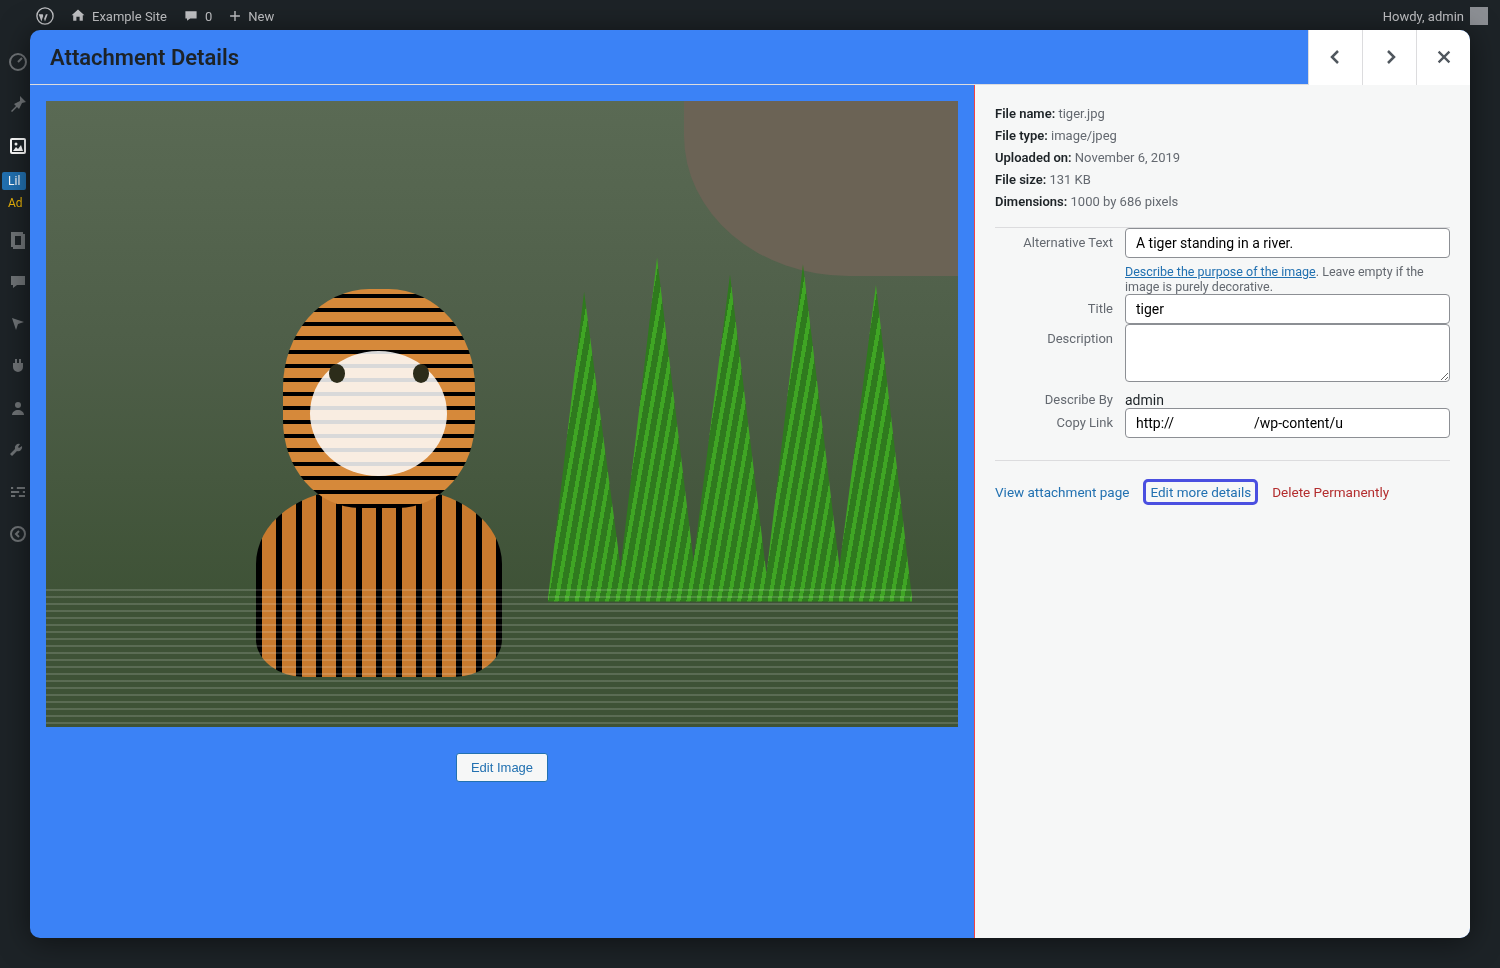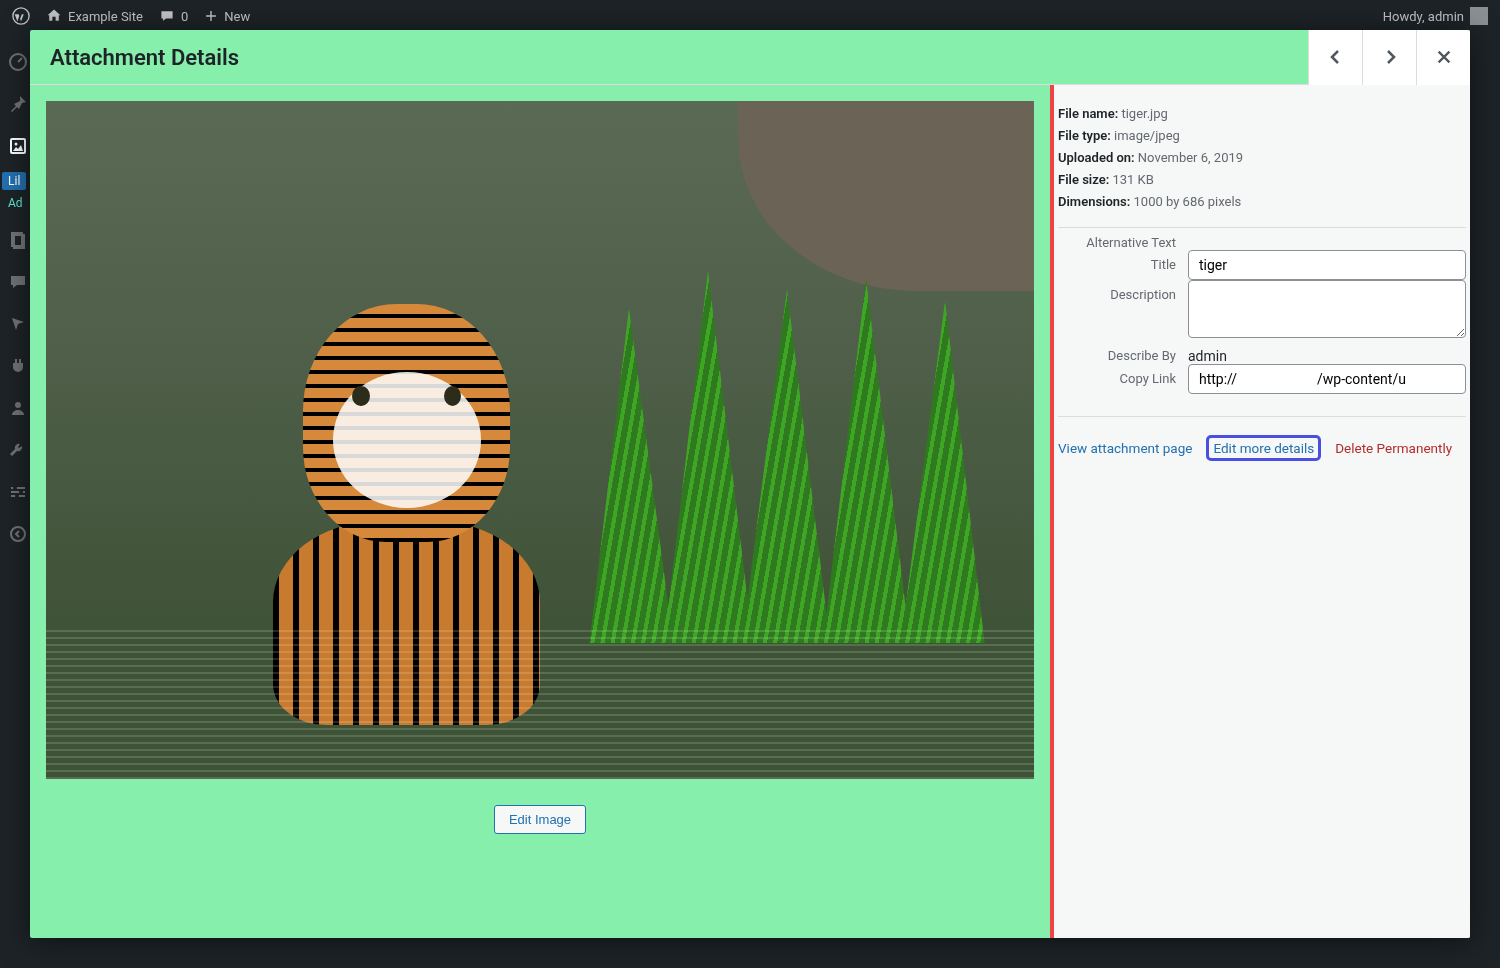--- a/index.html
+++ b/index.html
@@ -1,42 +1,42 @@
 <!DOCTYPE html>
 <html><head>
   <meta charset="utf-8">
   <style>
     * { box-sizing: border-box; margin: 0; padding: 0; }
     body { font-family: -apple-system, BlinkMacSystemFont, "Segoe UI", Roboto, Helvetica, Arial, sans-serif; background: #1d2327; color: #1d2327; font-size: 13px; overflow: hidden; }
 
     
     .adminbar {
       height: 32px; background: #1d2327; color: #c3c4c7; display: flex; align-items: flex-start;
-      padding: 0 4px; font-size: 13px;
+      padding: 0 4px; font-size: 13px; margin-left: 24px;
     }
     .adminbar .ab-item { display: flex; align-items: center; padding: 0 8px; height: 32px; color: #c3c4c7; gap: 6px; }
     .adminbar .spacer { flex: 1; }
     .adminbar .icon { font-family: "Segoe UI Symbol", sans-serif; display:inline-block; }
     .adminbar .avatar { width:18px; height:18px; background:#8c8f94; display:inline-block; }
 
     
     .adminmenu {
       position: absolute; left: 0; top: 32px; bottom: 0; width: 36px; background: #1d2327;
       display: flex; flex-direction: column; align-items: center; padding-top: 20px; gap: 22px;
       color:#a7aaad;
     }
     .adminmenu .m-icon { width:20px; height:20px; opacity:.6; }
     .adminmenu .m-icon.active { opacity:1; color:#fff; }
     .label-frag { position:absolute; left:2px; font-size:12px; color:#fff; background:#2271b1; padding:2px 6px; border-radius:2px; }
 
     
     .modal {
       position: absolute; top: 30px; left: 30px; right: 30px; bottom: 30px;
-      background: #86efac; box-shadow: 0 3px 30px rgba(0,0,0,.5); display: flex; flex-direction: column;
-      border-radius: 2px; overflow:hidden;
+      background: #3b82f6; box-shadow: 0 3px 30px rgba(0,0,0,.5); display: flex; flex-direction: column;
+      border-radius: 10px; overflow:hidden;
     }
     .modal-header {
       height: 55px; display: flex; align-items: center; padding: 0 20px;
       border-bottom: 1px solid #dcdcde;
     }
     .modal-header h1 { font-size: 22px; font-weight: 600; flex: 1; }
     .nav-btns { display:flex; height:55px; margin-right:-20px;}
     .nav-btn {
       width: 54px; height: 55px; border: none; background: #fff; border-left: 1px solid #dcdcde;
       display: flex; align-items: center; justify-content: center; cursor: pointer; color:#50575e; font-size:20px;
@@ -62,21 +62,21 @@
     .tiger-eyes { position:absolute; left:31%; top:42%; width:11%; height:3%; display:flex; justify-content:space-between;}
     .tiger-eyes i{ width:16%; height:100%; background:#2c2c1a; border-radius:50%; display:block;}
     .rock { position:absolute; right:0; top:0; width:30%; height:28%; background:#6b6355; border-bottom-left-radius:60% 80%; filter:blur(.5px);}
     .ripple { position:absolute; bottom:0; left:0; right:0; height:22%; background: repeating-linear-gradient(180deg, rgba(255,255,255,.15) 0 2px, transparent 2px 7px);}
     .edit-image-btn {
       margin-top: 26px; padding: 6px 14px; border:1px solid #2271b1; color:#2271b1; background:#f6f7f7;
       border-radius:3px; font-size:13px; cursor:pointer;
     }
 
     .details-sidebar {
-      width: 420px; border-left:4px solid #ef4444; background:#f6f7f7; padding:18px 4px; overflow-y:auto;
+      width: 496px; border-left:1px solid #ef4444; background:#f6f7f7; padding:18px 20px; overflow-y:auto;
     }
     .file-meta { font-size:13px; color:#646970; line-height:1.7; padding-bottom:14px; border-bottom:1px solid #dcdcde;}
     .file-meta strong { color:#1d2327; font-weight:600; }
 
     .setting-row { display:flex; align-items:flex-start; }
     .setting-row label { width:130px; text-align:right; padding-right:12px; font-size:13px; color:#646970; padding-top:7px;}
     .setting-row .ctrl { flex:1; }
     .setting-row input[type=text], .setting-row textarea {
       width:100%; border:1px solid #8c8f94; border-radius:4px; padding:6px 10px; font-size:14px; background:#fff;
       font-family:inherit;
@@ -139,21 +139,21 @@
   <svg class="m-icon" viewBox="0 0 20 20" fill="currentColor">
       <path d="M12 2l6 6-4 1-3 6-2-2-5 5-1-1 5-5-2-2 6-3z"></path>
     </svg>
   <svg class="m-icon active" viewBox="0 0 20 20" fill="#fff">
       <rect x="3" y="3" width="14" height="14" rx="1" fill="none" stroke="#fff" stroke-width="2"></rect>
       <circle cx="8" cy="8" r="1.5"></circle>
       <path d="M5 15l3-4 2 2 3-4 2 6z"></path>
     </svg>
   <div style="position:relative; width:100%; height:30px;">
     <span class="label-frag" style="top:-6px;">Lil</span>
-    <span class="label-frag" style="top:16px; background:transparent; color:#5eead4;">Ad</span>
+    <span class="label-frag" style="top:16px; background:transparent; color:#eab308;">Ad</span>
   </div>
   <svg class="m-icon" viewBox="0 0 20 20" fill="currentColor">
       <rect x="4" y="3" width="10" height="13" fill="none" stroke="currentColor" stroke-width="2"></rect>
       <rect x="6" y="5" width="10" height="13" fill="none" stroke="currentColor" stroke-width="2"></rect>
     </svg>
   <svg class="m-icon" viewBox="0 0 20 20" fill="currentColor">
       <path d="M3 4h14v9H9l-4 3v-3H3z"></path>
     </svg>
   <svg class="m-icon" viewBox="0 0 20 20" fill="currentColor">
       <path d="M4 4l12 4-6 2-2 6z"></path>
@@ -226,20 +226,26 @@
       <div class="file-meta">
         <div><strong>File name:</strong> <span>tiger.jpg</span></div>
         <div><strong>File type:</strong> <span>image/jpeg</span></div>
         <div><strong>Uploaded on:</strong> <span>November 6, 2019</span></div>
         <div><strong>File size:</strong> <span>131 KB</span></div>
         <div><strong>Dimensions:</strong> <span>1000 by 686 pixels</span></div>
       </div>
 
       <div class="setting-row">
         <label>Alternative Text</label>
+        <div class="ctrl">
+          <input type="text" value="A tiger standing in a river." style="">
+          <div class="help">
+            <a>Describe the purpose of the image</a><span>. Leave empty if the image is purely decorative.</span>
+          </div>
+        </div>
       </div>
 
       <div class="setting-row">
         <label>Title</label>
         <div class="ctrl">
           <input type="text" value="tiger" style="">
         </div>
       </div>
 
 

